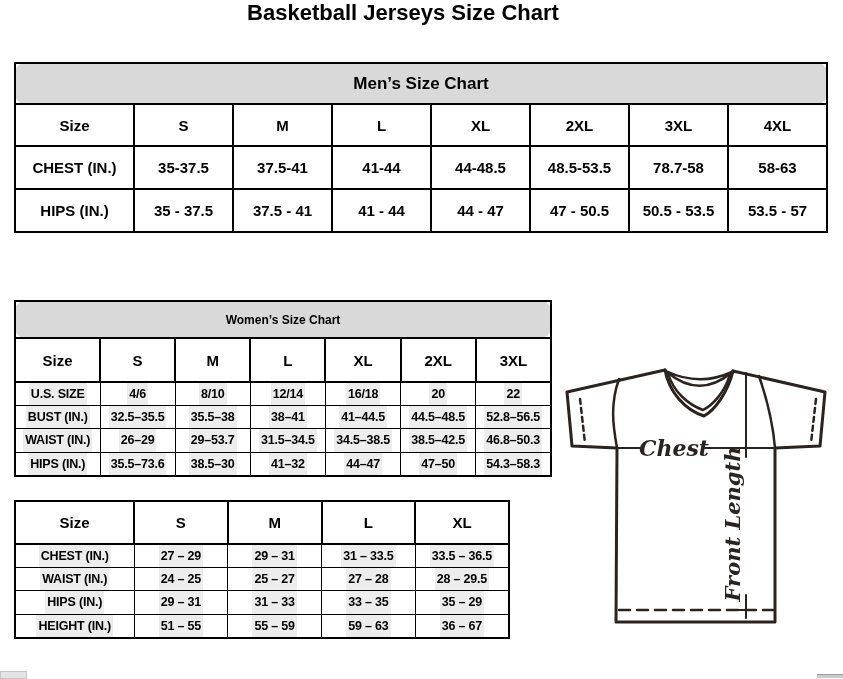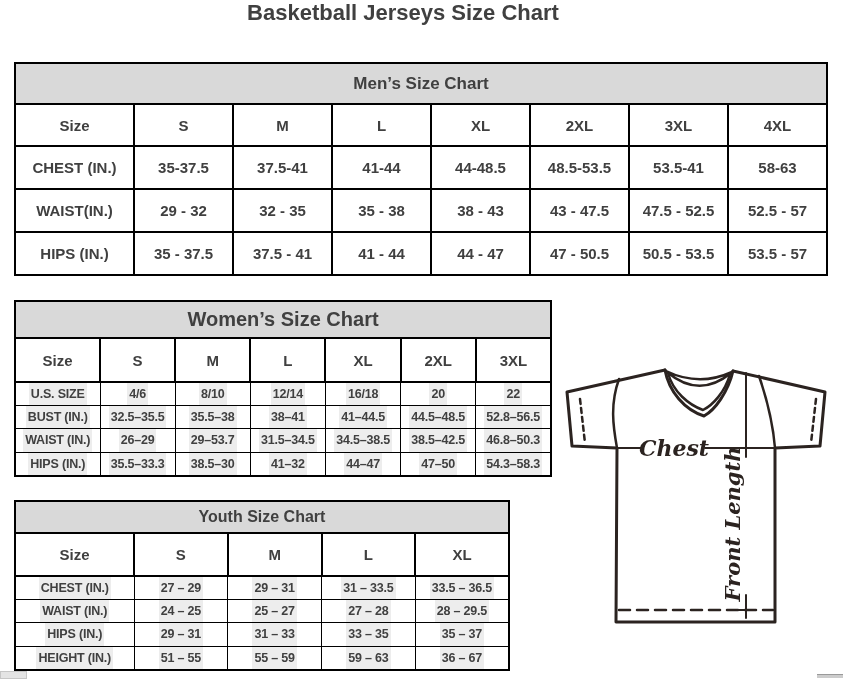--- a/index.html
+++ b/index.html
@@ -1,41 +1,41 @@
 <!DOCTYPE html>
 <html><head>
 <meta charset="utf-8">
 <style>
   html,body { margin:0; padding:0; background:#fff; }
   .page { position:relative; width:843px; height:679px; background:#ffffff; overflow:hidden;
-          font-family:"Liberation Sans", sans-serif; color:#404040; }
+          font-family:"Liberation Sans", sans-serif; color:#000000; }
 
   .page-title { position:absolute; left:0; top:8; width:806px; text-align:center;
                 font-size:22px; font-weight:bold; }
 
   table.tbl { position:absolute; border-collapse:collapse; table-layout:fixed;
               background:#fff; border:2px solid #000; }
   table.tbl td { border:2px solid #000; text-align:center; vertical-align:middle;
                  font-weight:bold; padding:0; overflow:hidden; white-space:nowrap; }
 
-  tr.cap td { background:#d9d9d9; font-size:17px; }
+  tr.cap td { background:#d9d9d9; font-size:17px;border-radius:10px; }
 
   
   #mens-table { left:14px; top:62px; width:814px; }
   #mens-table col.lblcol { width:119px; }
   #mens-table tr.cap  { height:41px; }
   #mens-table tr.hdr  { height:42px; }
   #mens-table tr.drow { height:43px; }
   #mens-table tr.hdr td, #mens-table tr.drow td { font-size:15px; }
 
   
   #womens-table { left:14px; top:300px; width:538px; }
   #womens-table col.lblcol { width:85px; }
   #womens-table tr.cap { height:37px; }
-  #womens-table tr.cap td { font-size:20px; }
+  #womens-table tr.cap td { font-size:12px; }
   #womens-table tr.szrow { height:44px; }
   #womens-table tr.szrow td { font-size:15px; }
 
   
   #youth-table { left:14px; top:500px; width:496px; }
   #youth-table col.lblcol { width:119px; }
   #youth-table tr.cap { height:32px; }
   #youth-table tr.cap td { font-size:16px; }
   #youth-table tr.szrow { height:43px; }
   #youth-table tr.szrow td { font-size:15px; }
@@ -81,32 +81,22 @@
       <td>3XL</td>
       <td>4XL</td>
     </tr>
     <tr class="drow">
       <td>CHEST (IN.)</td>
       <td>35-37.5</td>
       <td>37.5-41</td>
       <td>41-44</td>
       <td>44-48.5</td>
       <td>48.5-53.5</td>
-      <td>53.5-41</td>
+      <td>78.7-58</td>
       <td>58-63</td>
-    </tr>
-    <tr class="drow">
-      <td>WAIST(IN.)</td>
-      <td>29 - 32</td>
-      <td>32 - 35</td>
-      <td>35 - 38</td>
-      <td>38 - 43</td>
-      <td>43 - 47.5</td>
-      <td>47.5 - 52.5</td>
-      <td>52.5 - 57</td>
     </tr>
     <tr class="drow">
       <td>HIPS (IN.)</td>
       <td>35 - 37.5</td>
       <td>37.5 - 41</td>
       <td>41 - 44</td>
       <td>44 - 47</td>
       <td>47 - 50.5</td>
       <td>50.5 - 53.5</td>
       <td>53.5 - 57</td>
@@ -154,39 +144,36 @@
       <td><span class="hl">WAIST (IN.)</span></td>
       <td><span class="hl">26–29</span></td>
       <td><span class="hl">29–53.7</span></td>
       <td><span class="hl">31.5–34.5</span></td>
       <td><span class="hl">34.5–38.5</span></td>
       <td><span class="hl">38.5–42.5</span></td>
       <td><span class="hl">46.8–50.3</span></td>
     </tr>
     <tr class="nrow">
       <td><span class="hl">HIPS (IN.)</span></td>
-      <td><span class="hl">35.5–33.3</span></td>
+      <td><span class="hl">35.5–73.6</span></td>
       <td><span class="hl">38.5–30</span></td>
       <td><span class="hl">41–32</span></td>
       <td><span class="hl">44–47</span></td>
       <td><span class="hl">47–50</span></td>
       <td><span class="hl">54.3–58.3</span></td>
     </tr>
   </tbody>
     </table>
 
   <table class="tbl" id="youth-table">
     <colgroup>
         <col class="lblcol">
         <col span="4">
       </colgroup>
     <tbody>
-        <tr class="cap">
-      <td colspan="5">Youth Size Chart</td>
-    </tr>
     <tr class="szrow">
       <td>Size</td>
       <td>S</td>
       <td>M</td>
       <td>L</td>
       <td>XL</td>
     </tr>
     <tr class="nrow">
       <td><span class="hl">CHEST (IN.)</span></td>
       <td><span class="hl">27 – 29</span></td>
@@ -199,21 +186,21 @@
       <td><span class="hl">24 – 25</span></td>
       <td><span class="hl">25 – 27</span></td>
       <td><span class="hl">27 – 28</span></td>
       <td><span class="hl">28 – 29.5</span></td>
     </tr>
     <tr class="nrow">
       <td><span class="hl">HIPS (IN.)</span></td>
       <td><span class="hl">29 – 31</span></td>
       <td><span class="hl">31 – 33</span></td>
       <td><span class="hl">33 – 35</span></td>
-      <td><span class="hl">35 – 37</span></td>
+      <td><span class="hl">35 – 29</span></td>
     </tr>
     <tr class="nrow">
       <td><span class="hl">HEIGHT (IN.)</span></td>
       <td><span class="hl">51 – 55</span></td>
       <td><span class="hl">55 – 59</span></td>
       <td><span class="hl">59 – 63</span></td>
       <td><span class="hl">36 – 67</span></td>
     </tr>
   </tbody>
     </table>

